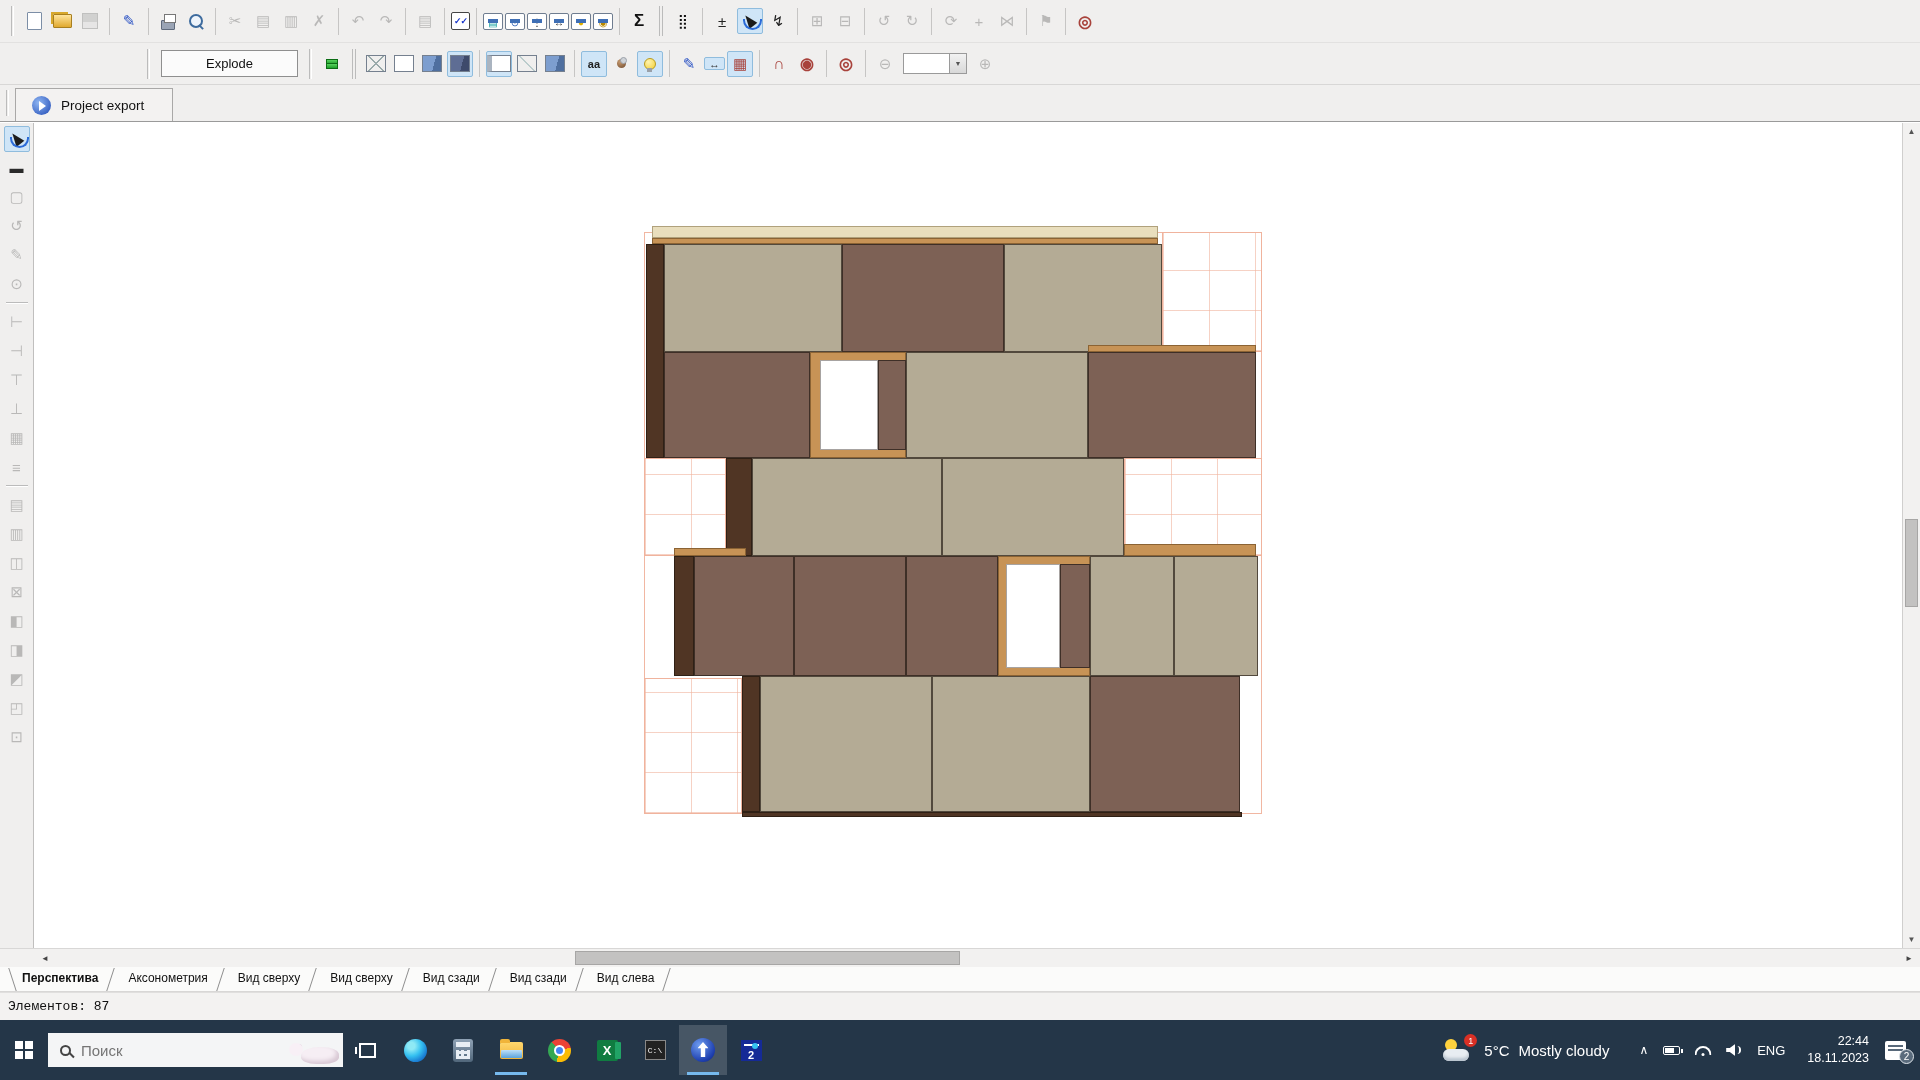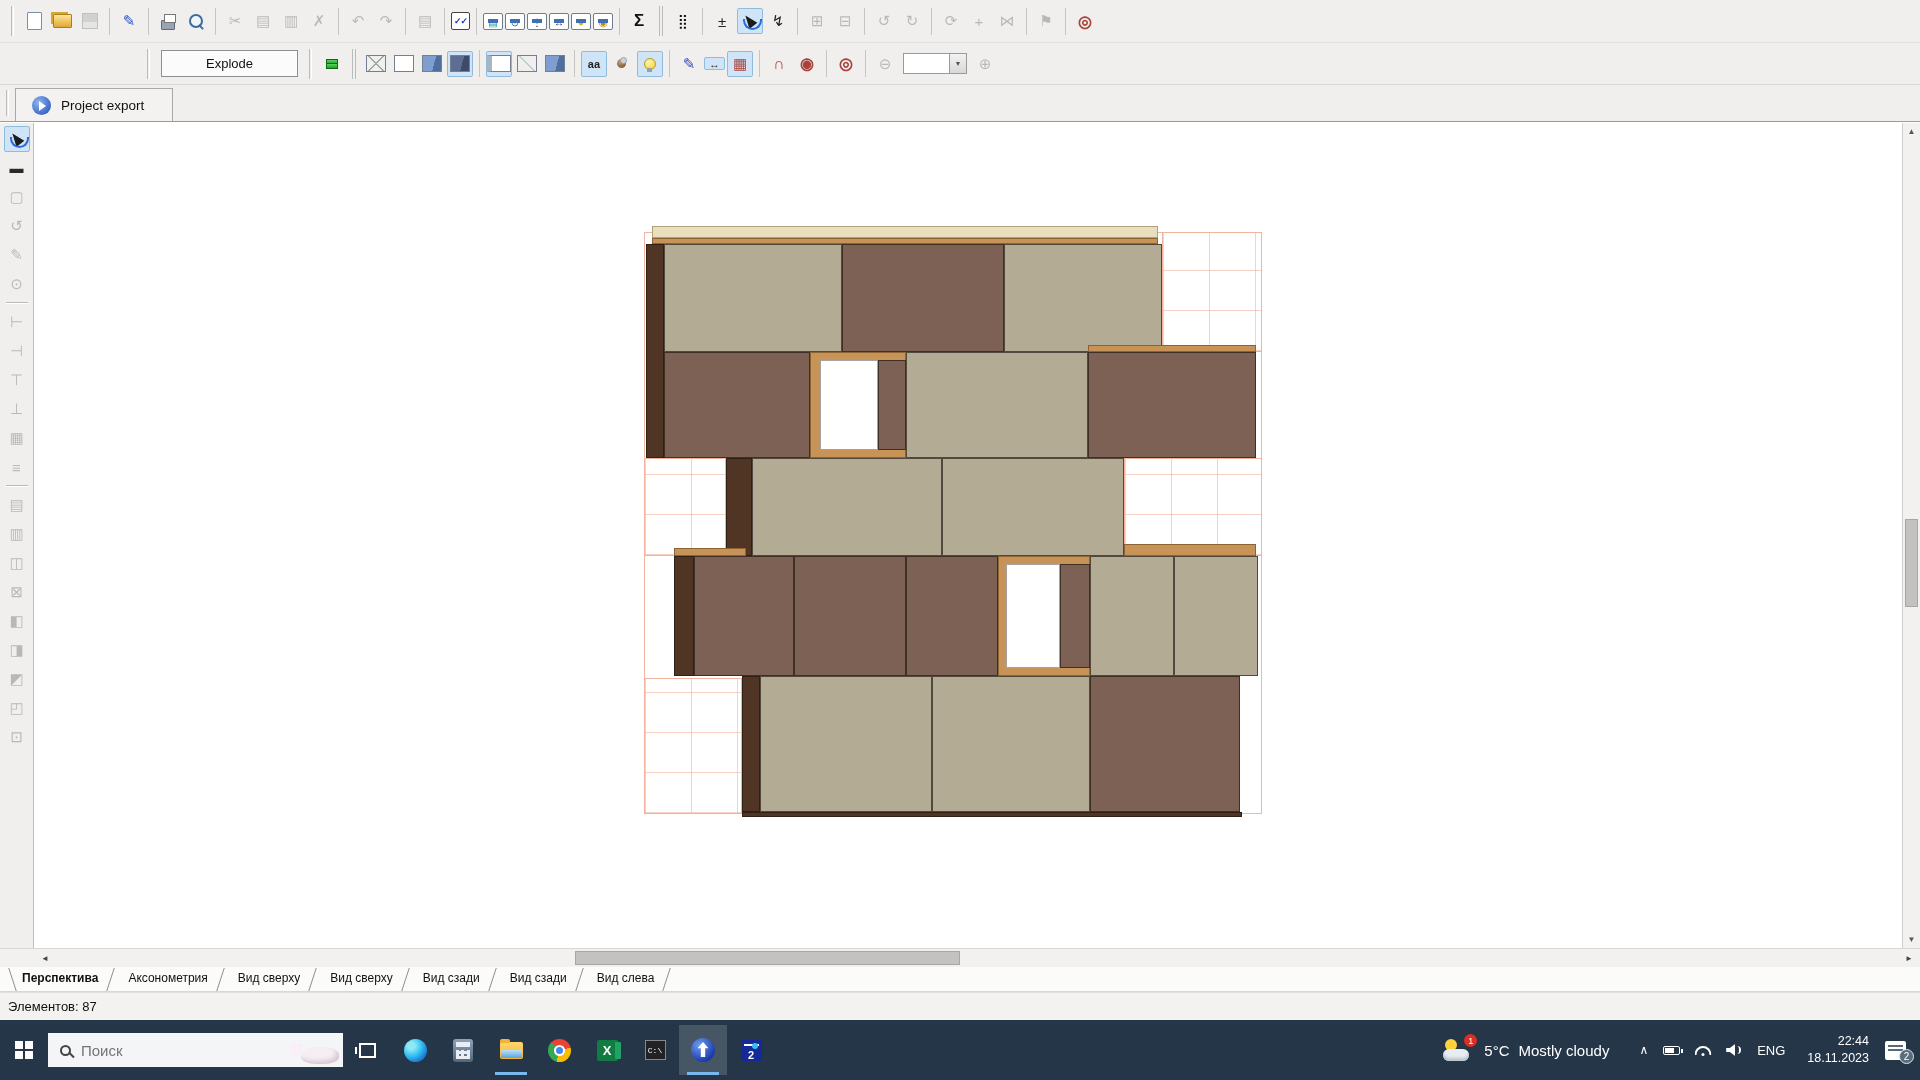--- a/index.html
+++ b/index.html
@@ -106,21 +106,21 @@
   
   .hscroll { height:19px; background:#f2f1f0; border-top:1px solid #d8d7d6; position:relative; flex:0 0 auto;}
   .hscroll .arrl { position:absolute; left:36px; top:0; bottom:0; width:18px; display:flex; align-items:center; justify-content:center; font-size:8px; color:#444; }
   .hscroll .arrr { position:absolute; right:2px; top:0; bottom:0; width:18px; display:flex; align-items:center; justify-content:center; font-size:8px; color:#444; }
   .hscroll .thumb { position:absolute; left:575px; width:385px; top:2px; bottom:2px; background:#c3c2c1; border:1px solid #a7a6a5; }
   .vtabs { height:25px; background:#fbfbfa; display:flex; align-items:stretch; padding-left:10px; border-bottom:1px solid #d8d7d6; flex:0 0 auto;}
   .vtab { position:relative; display:flex; align-items:center; padding:0 18px 2px 12px; font-size:12px; color:#111; }
   .vtab::after { content:""; position:absolute; top:1px; bottom:0; right:5px; width:1px; background:#8e8e8e; transform:skewX(-18deg); }
   .vtab:first-child::before { content:""; position:absolute; top:1px; bottom:0; left:2px; width:1px; background:#8e8e8e; transform:skewX(18deg); }
   .vtab.active { font-weight:bold; }
-  .statusbar { height:28px; background:#f3f2f1; border-top:1px solid #e0dfde; display:flex; align-items:center; padding-left:8px; font-size:13px; color:#111; flex:0 0 auto;}
+  .statusbar { height:28px; background:#f3f2f1; border-top:1px solid #e0dfde; display:flex; align-items:center; padding-left:8px; font-size:13px; color:#111; flex:0 0 auto;font-family:Liberation Mono, monospace;}
 
   
   .taskbar { height:60px; background:#243648; display:flex; align-items:center; color:#fff; flex:0 0 auto; }
   .tapp { width:48px; height:50px; display:flex; align-items:center; justify-content:center; position:relative; flex:0 0 auto;}
   .tapp.open::after { content:""; position:absolute; left:8px; right:8px; bottom:0; height:3px; background:#76b9ed; }
   .tapp.active { background:rgba(255,255,255,.16); }
   .a-start i { display:block; width:8px; height:8px; background:#fff; box-shadow:10px 0 0 #fff,0 10px 0 #fff,10px 10px 0 #fff; margin:-10px 10px 10px -10px; transform:translate(5px,5px); }
   .searchbox { width:295px; height:34px; background:#f4f5f6; display:flex; align-items:center; gap:10px; padding:0 12px; position:relative; flex:0 0 auto; }
   .mag { width:11px; height:11px; border:2px solid #444; border-radius:50%; position:relative; flex:0 0 auto;}
   .mag::after { content:""; position:absolute; width:7px; height:2px; background:#444; transform:rotate(45deg); right:-6px; bottom:-2px; }

